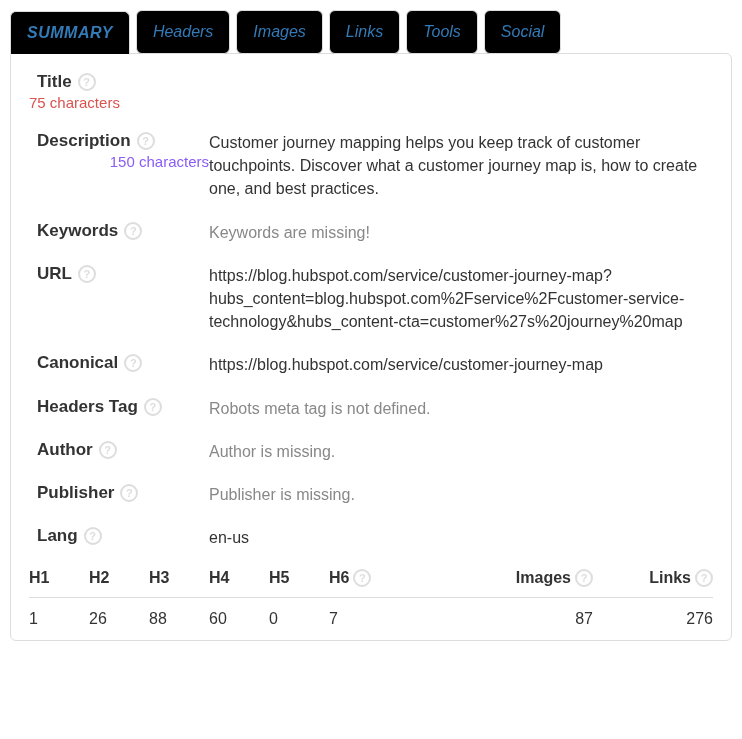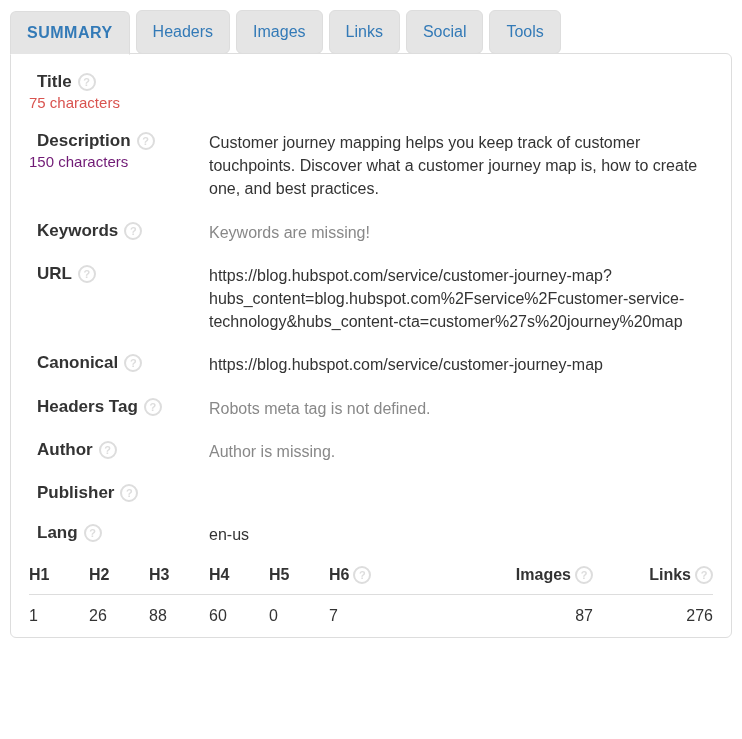--- a/index.html
+++ b/index.html
@@ -1,29 +1,29 @@
 <!DOCTYPE html>
 <html><head>
 <meta charset="utf-8">
 <style>
 * { box-sizing: border-box; margin: 0; padding: 0; }
 body { font-family: "Helvetica Neue", Helvetica, Arial, sans-serif; font-size: 15px; color: #333; background: #fff; padding: 10px; }
 .container { width: 722px; }
 .tab-bar { display: flex; gap: 6px; position: relative; z-index: 2; }
-.tab { padding: 12px 16px; border: 1px solid #ddd; border-radius: 6px 6px 0 0; background: #e5e5e5; color: #337ab7; font-size: 16px; cursor: pointer; }
+.tab { padding: 12px 16px; border: 1px solid #ddd; border-radius: 6px 6px 0 0; background: #000000; color: #337ab7; font-size: 16px; cursor: pointer; font-style: italic; }
 .tab.active { border-bottom: 1px solid #fff; color: #337ab7; font-weight: 700; text-transform: uppercase; letter-spacing: 0.5px; position: relative; top: 1px; }
 .tab:not(.active) { border-radius: 6px; }
 .panel { border: 1px solid #ddd; border-radius: 0 6px 6px 6px; padding: 18px 18px 12px 18px; margin-top: -1px; }
 .row { display: flex; align-items: flex-start; margin-bottom: 20px; }
 .label-col { width: 180px; flex-shrink: 0; }
 .label-line { display: flex; align-items: center; gap: 6px; margin-left: 8px; }
 .label-text { font-size: 17px; font-weight: 700; color: #333; }
 .sub { font-size: 15px; margin-top: 2px; }
 .sub.red { color: #d9534f; }
-.sub.green { color: #701a75; }
+.sub.green { color: #8b5cf6; text-align: right; }
 .value { flex: 1; font-size: 16px; color: #333; line-height: 1.45; word-break: break-word; }
 .value.muted { color: #888; }
 .help-icon { width: 18px; height: 18px; border-radius: 50%; border: 2px solid #ddd; display: inline-flex; align-items: center; justify-content: center; font-size: 11px; color: #ddd; font-weight: 700; cursor: help; flex-shrink: 0; }
 .stats { width: 100%; margin-top: 10px; }
 .stats-head, .stats-body { display: flex; }
 .stats-head { border-bottom: 1px solid #ddd; padding-bottom: 10px; }
 .stats-body { padding-top: 12px; }
 .stat-cell { display: flex; align-items: center; gap: 4px; }
 .stat-cell.h { width: 60px; }
 .stat-cell.h6 { width: 80px; }
@@ -36,22 +36,22 @@
 </style>
 </head>
 <body>
 
 <div class="container">
   <div class="tab-bar">
     <div class="tab active">SUMMARY</div>
     <div class="tab">Headers</div>
     <div class="tab">Images</div>
     <div class="tab">Links</div>
+    <div class="tab">Tools</div>
     <div class="tab">Social</div>
-    <div class="tab">Tools</div>
   </div>
 
   <div class="panel">
 
     <div class="row">
       <div class="label-col">
         <div class="label-line">
           <span class="label-text">Title</span>
           <span class="help-icon">?</span>
         </div>
@@ -120,20 +120,21 @@
       <div class="value muted">Author is missing.</div>
     </div>
 
     <div class="row">
       <div class="label-col">
         <div class="label-line">
           <span class="label-text">Publisher</span>
           <span class="help-icon">?</span>
         </div>
       </div>
+      <div class="value muted">Publisher is missing.</div>
     </div>
 
     <div class="row">
       <div class="label-col">
         <div class="label-line">
           <span class="label-text">Lang</span>
           <span class="help-icon">?</span>
         </div>
       </div>
       <div class="value">en-us</div>

